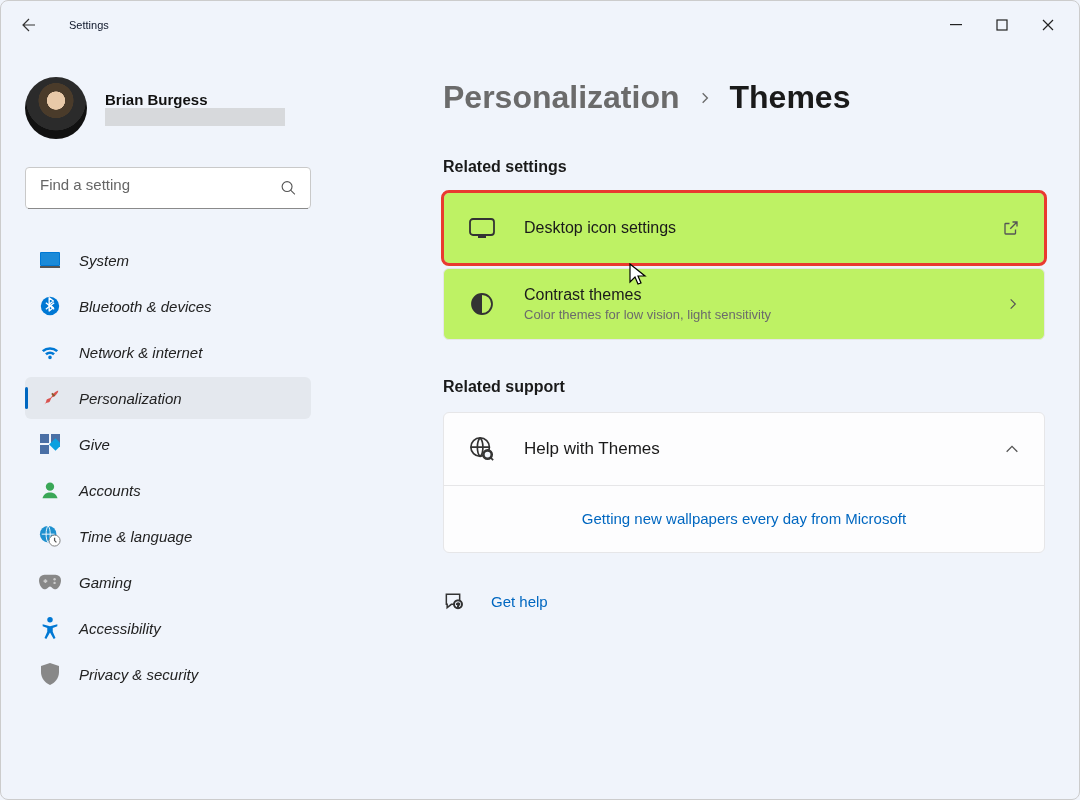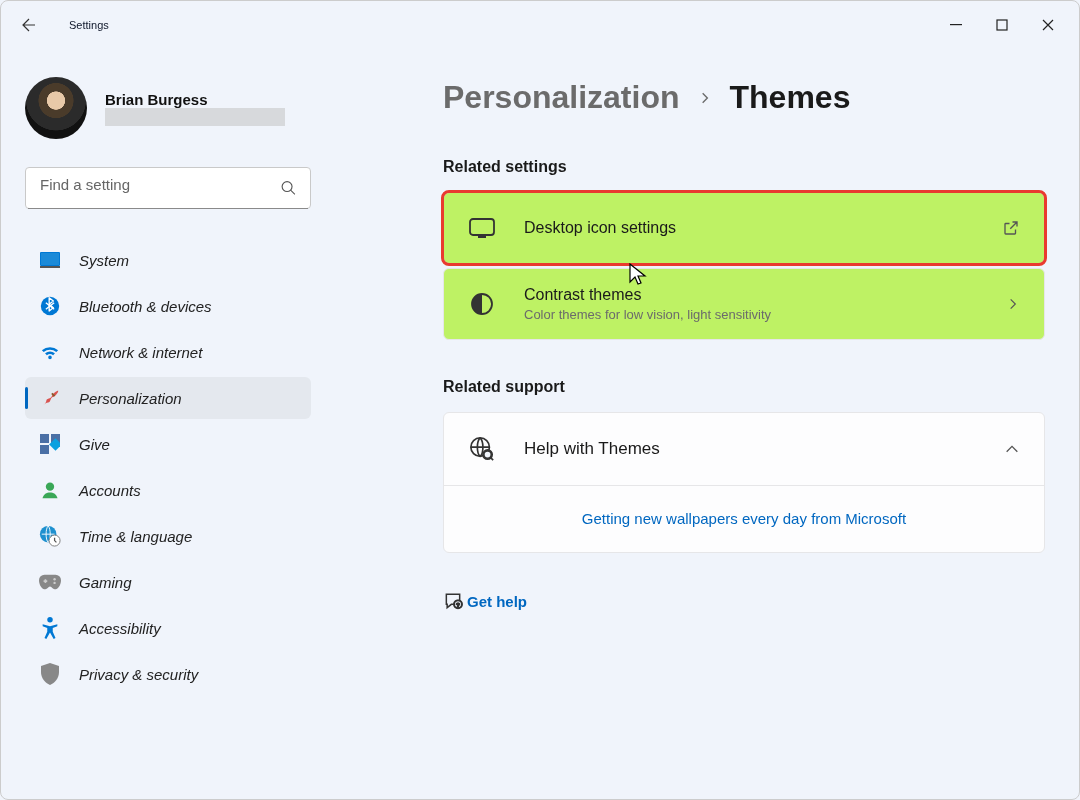--- a/index.html
+++ b/index.html
@@ -61,21 +61,21 @@
 
   
   .support-card { background:#fdfdfe; border:1px solid #e6e6e8; border-radius:6px; }
   .support-head { display:flex; align-items:center; padding:0 24px; min-height:72px; cursor:pointer; }
   .support-head .card-title { margin-left:28px; flex:1; font-size:17px; font-weight:400; }
   .support-body { border-top:1px solid #e6e6e8; padding:24px; text-align:center; }
   .support-link { color:#0067c0; font-size:15px; text-decoration:none; }
 
   
   .help-links { display:flex; flex-direction:column; gap:18px; margin-top:22px; }
-  .help-link { display:flex; align-items:center; gap:4px; color:#0067c0; font-size:15px; cursor:pointer;font-weight:bold; }
+  .help-link { display:flex; align-items:center; gap:28px; color:#0067c0; font-size:15px; cursor:pointer; }
   .help-link .hicon { color:#333; width:20px; display:flex; }
 
   
   .cursor { position:absolute; left:628px; top:262px; pointer-events:none; }
 
   svg { display:block; }
 </style>
 </head>
 <body>
 

